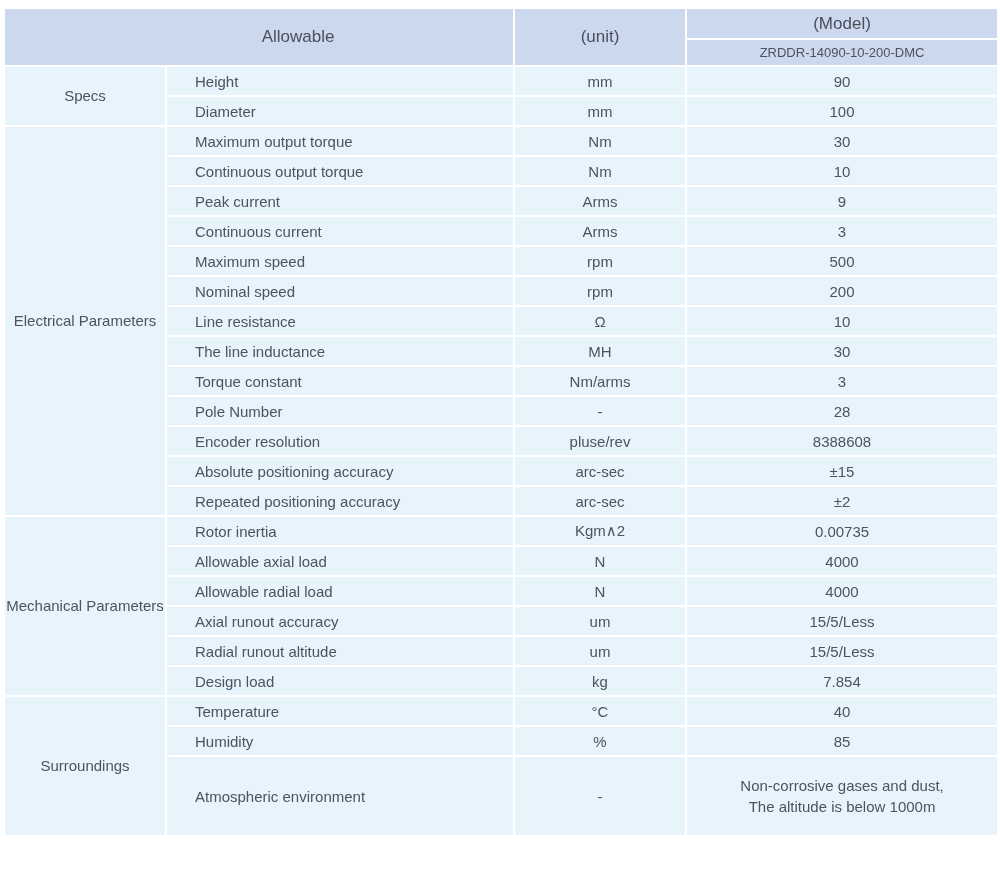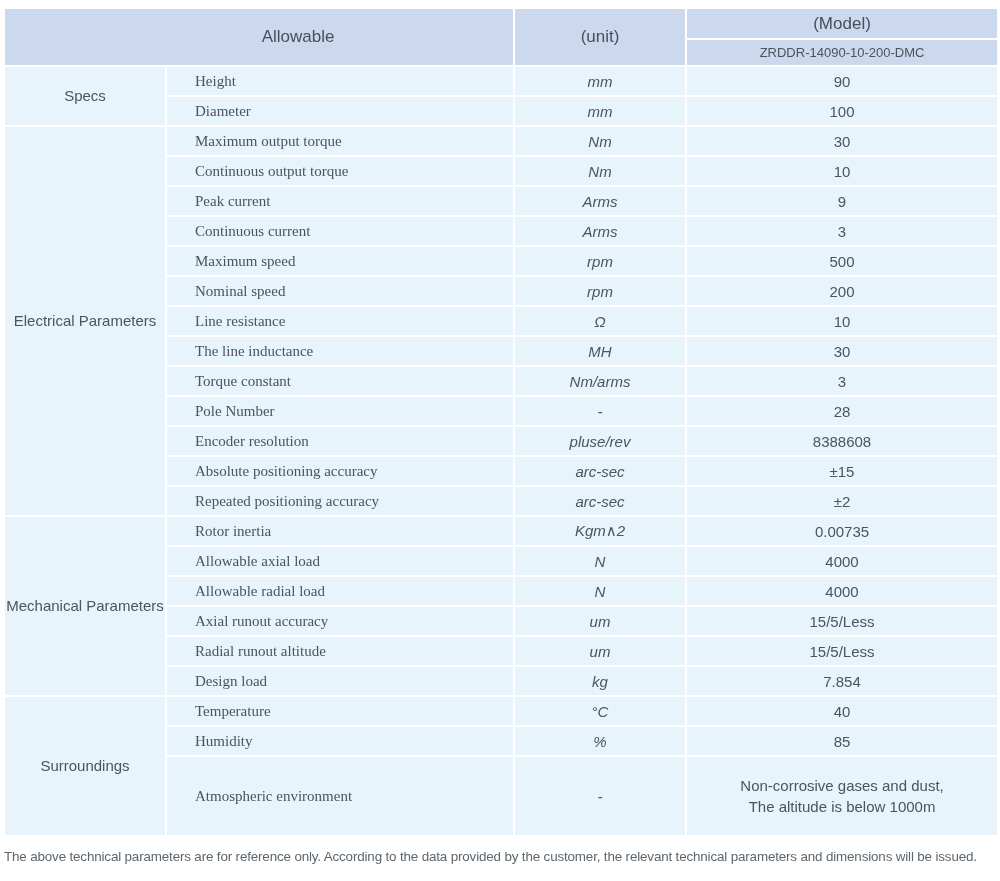--- a/index.html
+++ b/index.html
@@ -40,22 +40,22 @@
   }
 
   tbody td {
     background: #e7f4fc;
     color: #4b545f;
     font-size: 15px;
     height: 30px;
     vertical-align: middle;
   }
   td.cat   { text-align: center; line-height: 1.25; }
-  td.param { text-align: left; padding-left: 28px; font-family: Liberation Serif, serif; }
-  td.unit  { text-align: center; font-style: italic; }
+  td.param { text-align: left; padding-left: 28px; }
+  td.unit  { text-align: center; }
   td.value { text-align: center; white-space: pre-line; line-height: 1.4; margin-top: 48px; }
   tr.tall td { height: 80px; }
 
   .footnote {
     margin-top: 12px;
     padding-left: 1px;
     font-size: 13.4px;
     letter-spacing: -0.15px;
     color: #5c666d;
     white-space: nowrap;
@@ -204,14 +204,13 @@
         </tr>
         <tr class="tall">
           <td class="param">Atmospheric environment</td>
           <td class="unit">-</td>
           <td class="value">Non-corrosive gases and dust,
 The altitude is below 1000m</td>
         </tr>
       </tbody>
   </table>
 
-  <p class="footnote">The above technical parameters are for reference only. According to the data provided by the customer, the relevant technical parameters and dimensions will be issued.</p>
 </div>
 
 </body></html>

